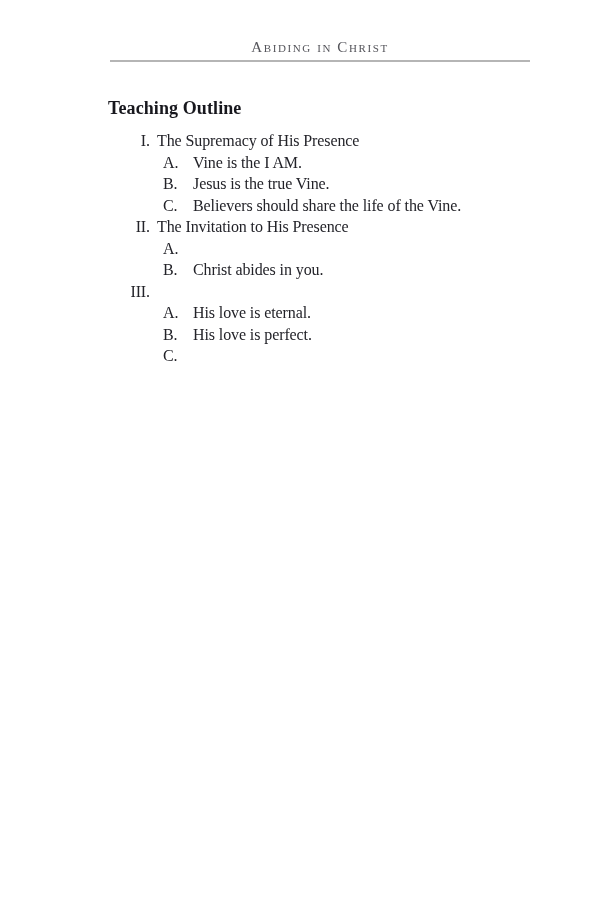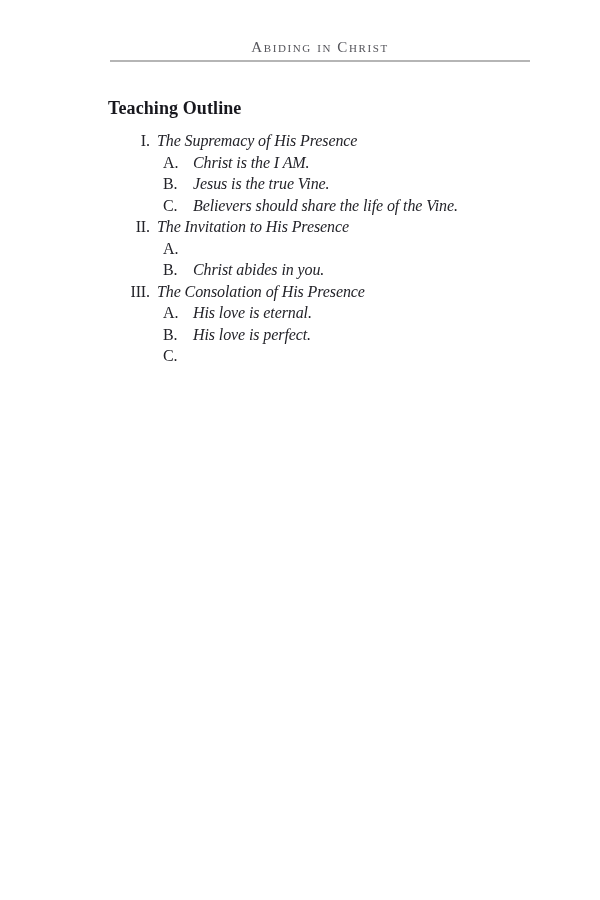--- a/index.html
+++ b/index.html
@@ -59,21 +59,21 @@
   .section:first-child { margin-top: 0; }
   .row { display: flex; }
   .num {
     flex: 0 0 42px;
     text-align: right;
     padding-right: 7px;
     box-sizing: content-box;
   }
   .row.sub { padding-left: 55px; }
   .letter { flex: 0 0 30px; }
-  .txt { flex: 1 1 auto; font-style: italic; }
+  .txt { flex: 1 1 auto; }
   .page-number {
     position: absolute;
     left: 95px;
     top: 837px;
     font-size: 14px;
     line-height: 18px;
     color: var(--ink, #232329);
   }
 </style>
 </head>
@@ -84,21 +84,21 @@
   <div class="head-rule"></div>
   <h1 class="outline-title" style="margin:0;">Teaching Outline</h1>
   <div class="outline" id="outline">
       <div class="section">
         <div class="row main">
           <span class="num">I.</span>
           <span class="txt">The Supremacy of His Presence</span>
         </div>
         <div class="row sub">
           <span class="letter">A.</span>
-          <span class="txt">Christ is the I AM.</span>
+          <span class="txt">Vine is the I AM.</span>
         </div>
         <div class="row sub">
           <span class="letter">B.</span>
           <span class="txt">Jesus is the true Vine.</span>
         </div>
         <div class="row sub">
           <span class="letter">C.</span>
           <span class="txt">Believers should share the life of the Vine.</span>
         </div>
       </div>
@@ -111,21 +111,20 @@
           <span class="letter">A.</span>
         </div>
         <div class="row sub">
           <span class="letter">B.</span>
           <span class="txt">Christ abides in you.</span>
         </div>
       </div>
       <div class="section">
         <div class="row main">
           <span class="num">III.</span>
-          <span class="txt">The Consolation of His Presence</span>
         </div>
         <div class="row sub">
           <span class="letter">A.</span>
           <span class="txt">His love is eternal.</span>
         </div>
         <div class="row sub">
           <span class="letter">B.</span>
           <span class="txt">His love is perfect.</span>
         </div>
         <div class="row sub">

